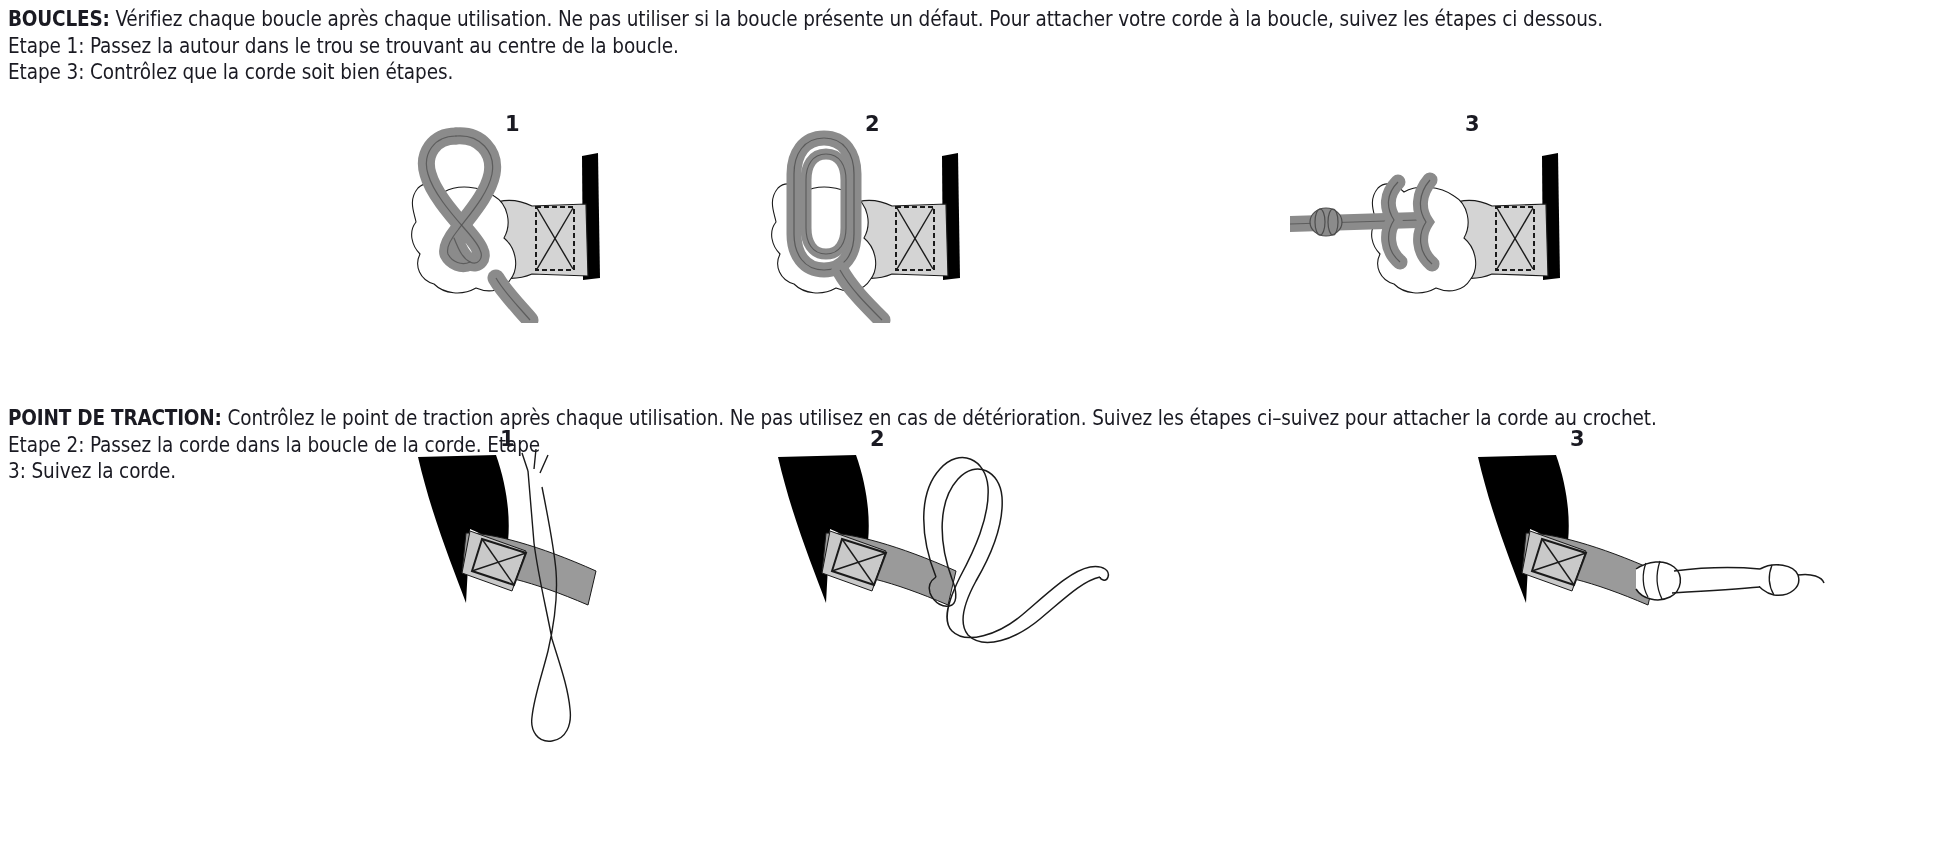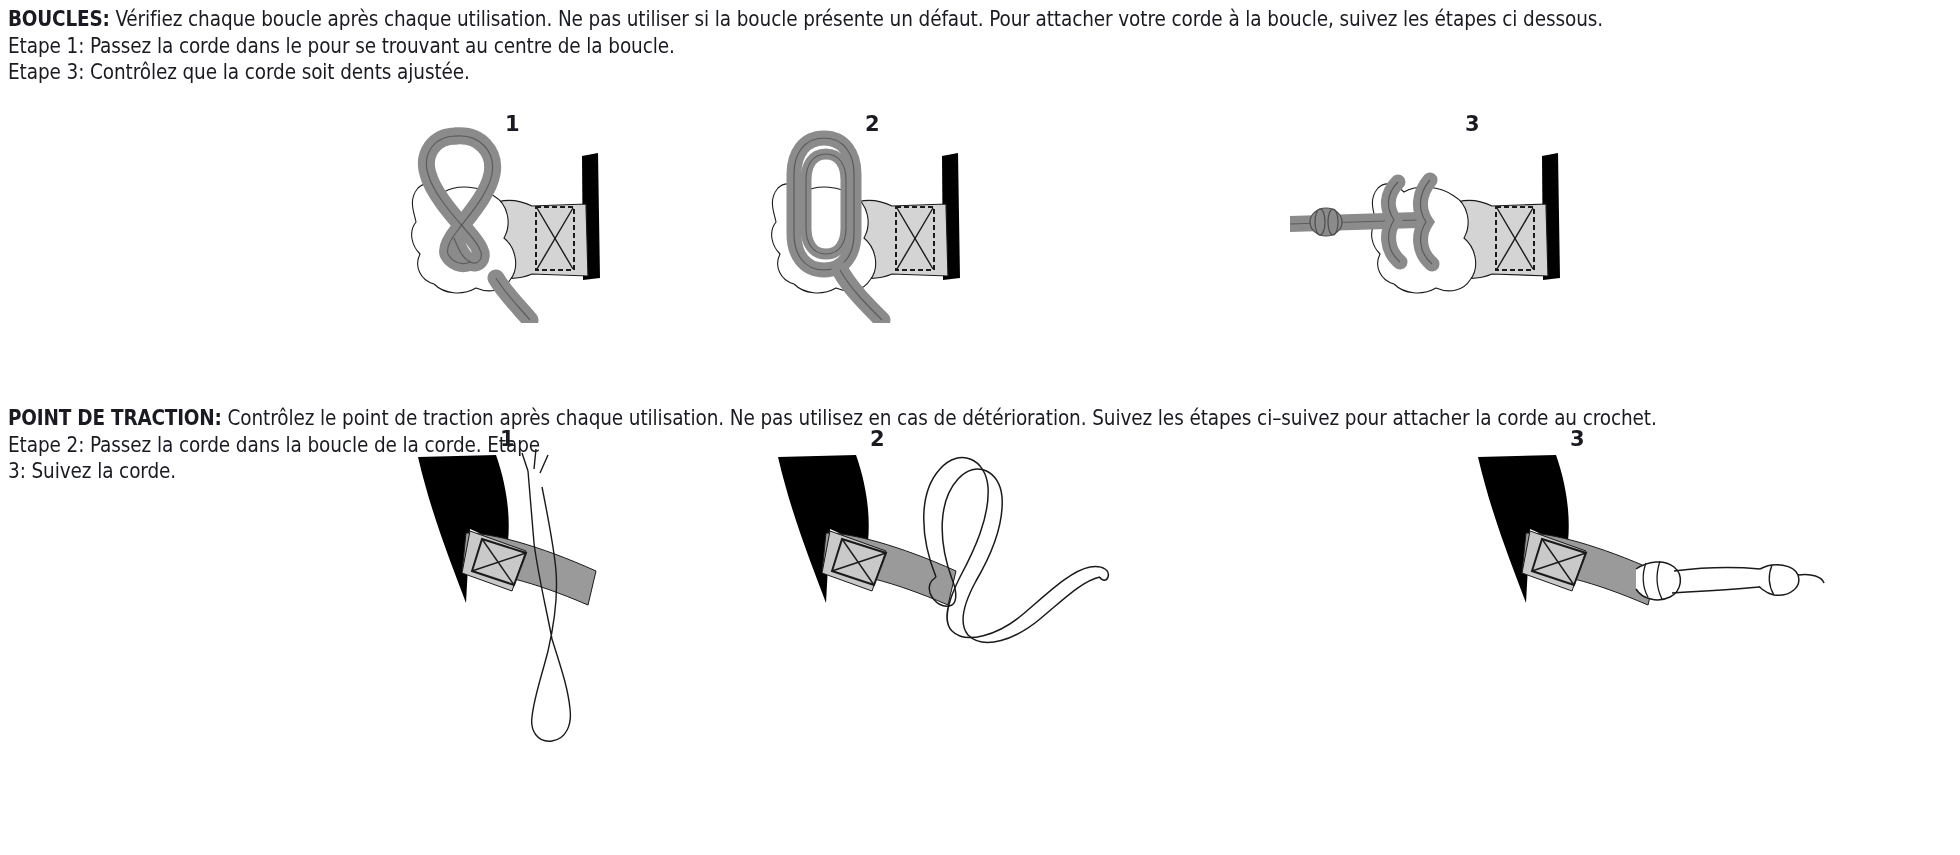--- a/index.html
+++ b/index.html
@@ -63,22 +63,22 @@
   }
   .fig-svg { display: block; }
 </style>
 </head>
 <body>
 
 <div class="page">
 
   <div class="text-block" id="buckles-text">
     <span class="para-line"><span class="lead">BOUCLES:</span><span> Vérifiez chaque boucle après chaque utilisation. Ne pas utiliser si la boucle présente un défaut. Pour attacher votre corde à la boucle, suivez les étapes ci dessous.</span></span>
-    <span class="para-line">Etape 1: Passez la corde dans le pour se trouvant au centre de la boucle.</span>
-    <span class="para-line">Etape 3: Contrôlez que la corde soit dents ajustée.</span>
+    <span class="para-line">Etape 1: Passez la autour dans le trou se trouvant au centre de la boucle.</span>
+    <span class="para-line">Etape 3: Contrôlez que la corde soit bien étapes.</span>
   </div>
 
   <div class="fig-row" id="row-buckles">
 
     <div class="fig-cell" style="width:400px;height:215px;"></div>
 
     <div class="fig-cell" style="width:230px;height:215px;">
       <span class="fig-number" style="left:105px; top:4px;">1</span>
       <svg class="fig-svg" width="230" height="215" viewBox="0 0 230 215">
 

